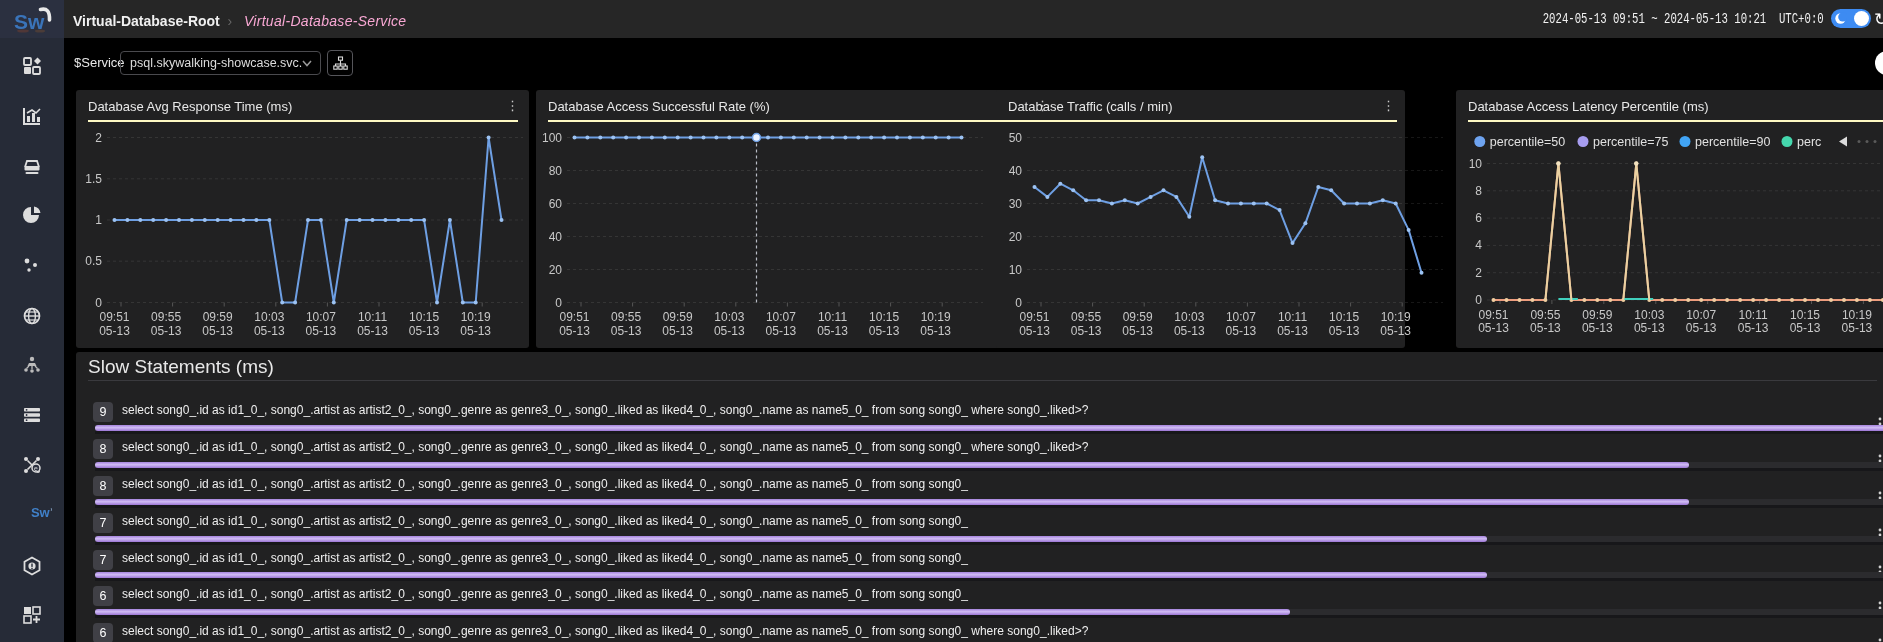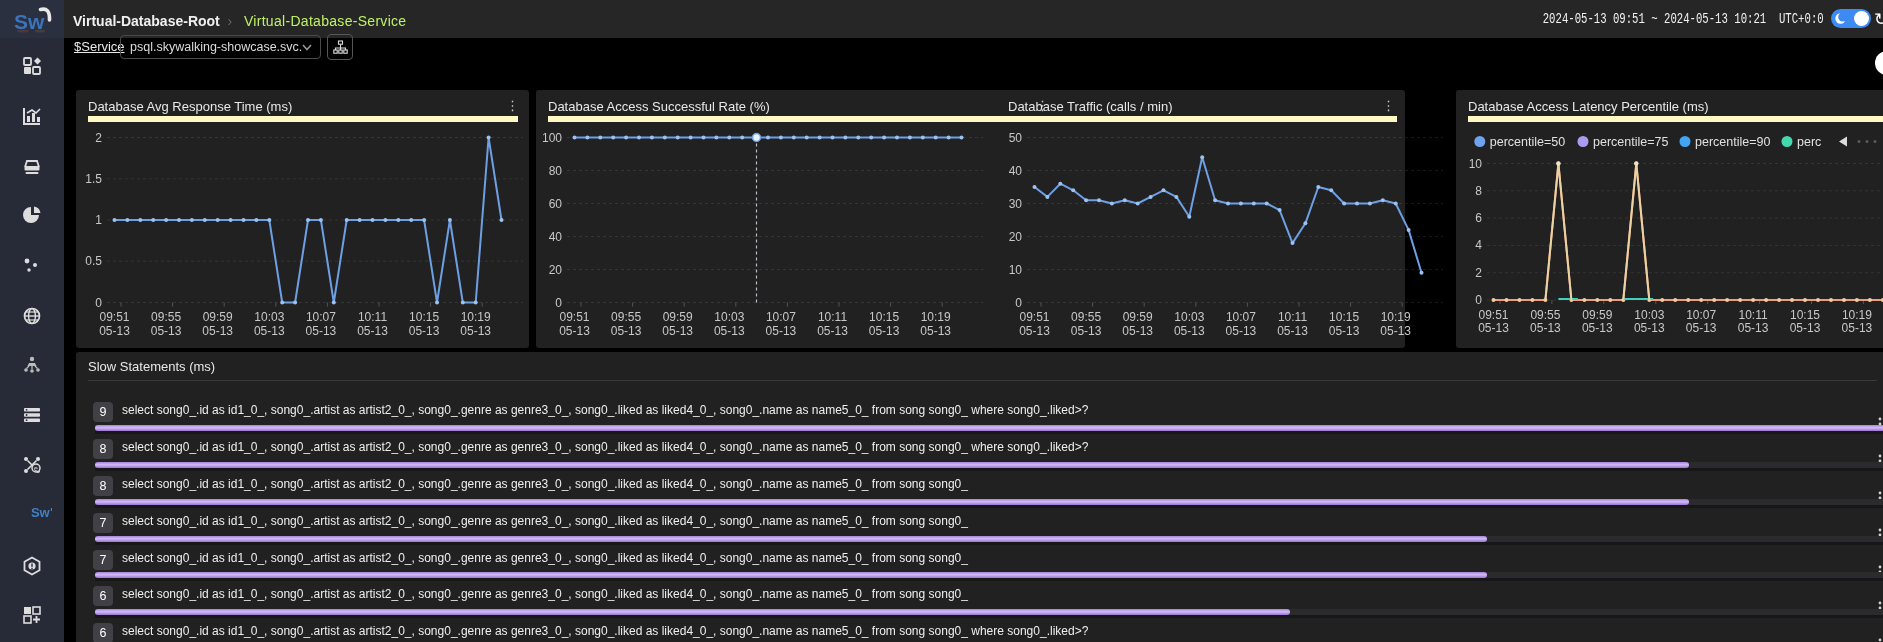--- a/index.html
+++ b/index.html
@@ -1,33 +1,33 @@
 <!DOCTYPE html>
 <html><head><meta charset="utf-8"><style>
 * { margin:0; padding:0; box-sizing:border-box; }
 html,body { width:1883px; height:642px; background:#000; overflow:hidden;
   font-family:"Liberation Sans", sans-serif; }
 #sidebar { position:absolute; left:0; top:0; width:64px; height:642px; background:#262b37; }
 #logo { position:absolute; left:0; top:0; width:64px; height:38px; background:#2b3040; }
 #topbar { position:absolute; left:64px; top:0; width:1819px; height:38px; background:#262626; }
 .crumb1 { position:absolute; left:9px; top:13px; font-size:14px; font-weight:bold; color:#f0f0f0; }
 .crumbsep { color:#666; font-weight:normal; }
-.crumb2 { font-weight:normal; color:#bef264; letter-spacing:0.3px; }
+.crumb2 { font-weight:normal; color:#f9a8d4; letter-spacing:0.3px;font-style:italic; }
 #timetxt { position:absolute; right:59px; top:11px; font-family:"Liberation Mono",monospace; font-size:14px; color:#f2f2f2; transform:scaleX(0.76); transform-origin:right center; white-space:nowrap; }
 #toggle { position:absolute; left:1767px; top:9px; width:40px; height:19px; border-radius:10px; background:#3d8bf2; }
 #toggle .knob { position:absolute; right:2px; top:2px; width:15px; height:15px; border-radius:50%; background:#fff; }
 #toggle .moon { position:absolute; left:3px; top:3px; }
-#svcrow { position:absolute; left:74px; top:35px; height:24px; color:#e8e8e8; font-size:13px; line-height:24px;text-decoration:underline; }
+#svcrow { position:absolute; left:74px; top:51px; height:24px; color:#e8e8e8; font-size:13px; line-height:24px; }
 #selbox { position:absolute; left:46px; top:0px; width:201px; height:24px; border:1px solid #4a4a4e; border-radius:4px; color:#dcdcdc; font-size:12.5px; line-height:22px; padding-left:9px; }
 #iconbtn { position:absolute; left:253px; top:-1px; width:26px; height:26px; border:1px solid #55555a; border-radius:4px; }
 .panel { position:absolute; background:#212122; border-radius:3px; }
-.ptitle { position:absolute; left:12px; top:0; height:32px; line-height:33px; font-size:13px; color:#e8e8e8; width:95%; border-bottom:6px solid #fef9c3; z-index:2; }
+.ptitle { position:absolute; left:12px; top:0; height:32px; line-height:33px; font-size:13px; color:#e8e8e8; width:95%; border-bottom:2px solid #fef9c3; z-index:2; }
 .pdots { position:absolute; top:8px; font-size:13px; color:#cccccc; z-index:3; }
 #slowpanel { position:absolute; left:76px; top:352px; width:1807px; height:290px; background:#212122; border-radius:3px 0 0 0; }
-#slowtitle { position:absolute; left:12px; top:0; height:29px; line-height:30px; font-size:13px; color:#e8e8e8; width:99%; border-bottom:1px solid #3a3a3e; }
+#slowtitle { position:absolute; left:12px; top:0; height:29px; line-height:30px; font-size:19px; color:#e8e8e8; width:99%; border-bottom:1px solid #3a3a3e; }
 .srow { position:absolute; left:76px; width:1807px; height:31px; }
 .badge { position:absolute; left:17px; top:6px; width:20px; height:20px; background:#404046; border-radius:4px; color:#fff; font-size:12.5px; text-align:center; line-height:20px; }
 .sql { position:absolute; left:46px; top:7px; font-size:12px; color:#efefef; white-space:nowrap; }
 .vdots { position:absolute; right:1px; top:21px; }
 .track { position:absolute; left:95px; width:1788px; height:6px; background:#2b2b2e; box-shadow:0 3px 0 0 #17171a; }
 .bar { position:absolute; left:95px; height:6px; border-radius:3px; background:linear-gradient(180deg,#a583dd 0%,#d0bcf4 45%,#9a74d4 100%); }
 #fab { position:absolute; left:1875px; top:51px; width:24px; height:24px; border-radius:50%; background:#fff; }
 #refresh { position:absolute; left:1810px; top:9px; width:20px; height:20px; color:#fff; font-size:17px; }
 </style></head><body>
 <div id="topbar">

